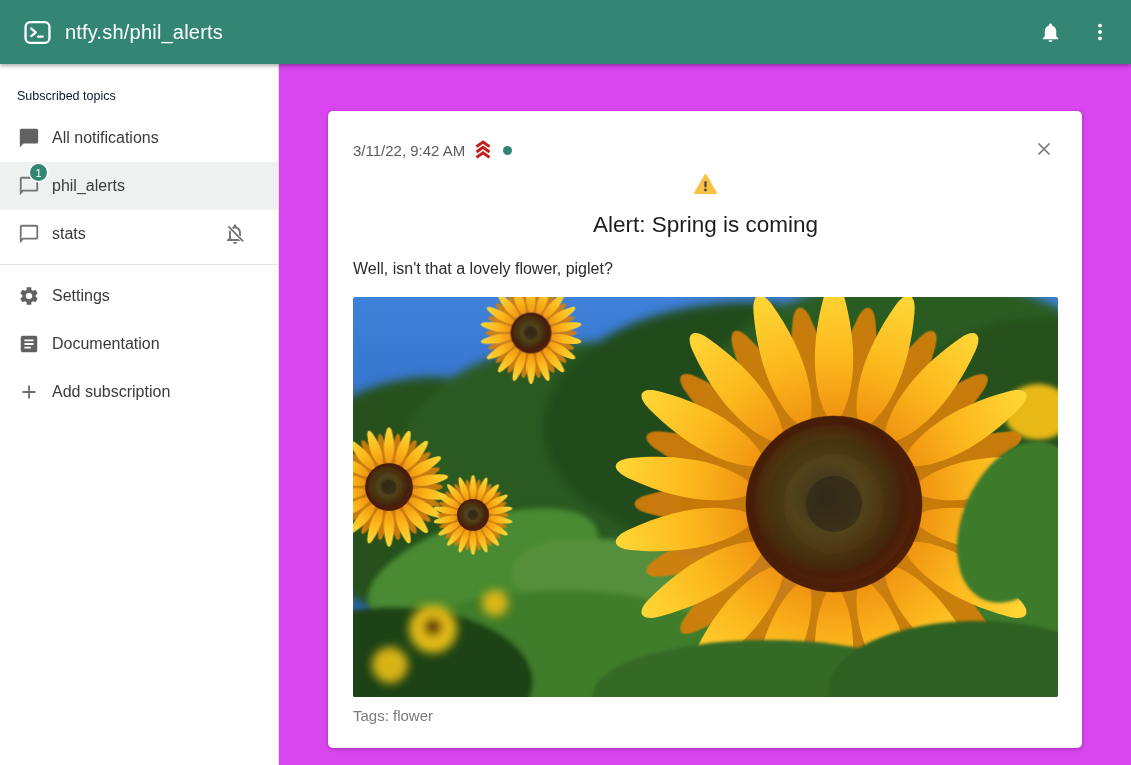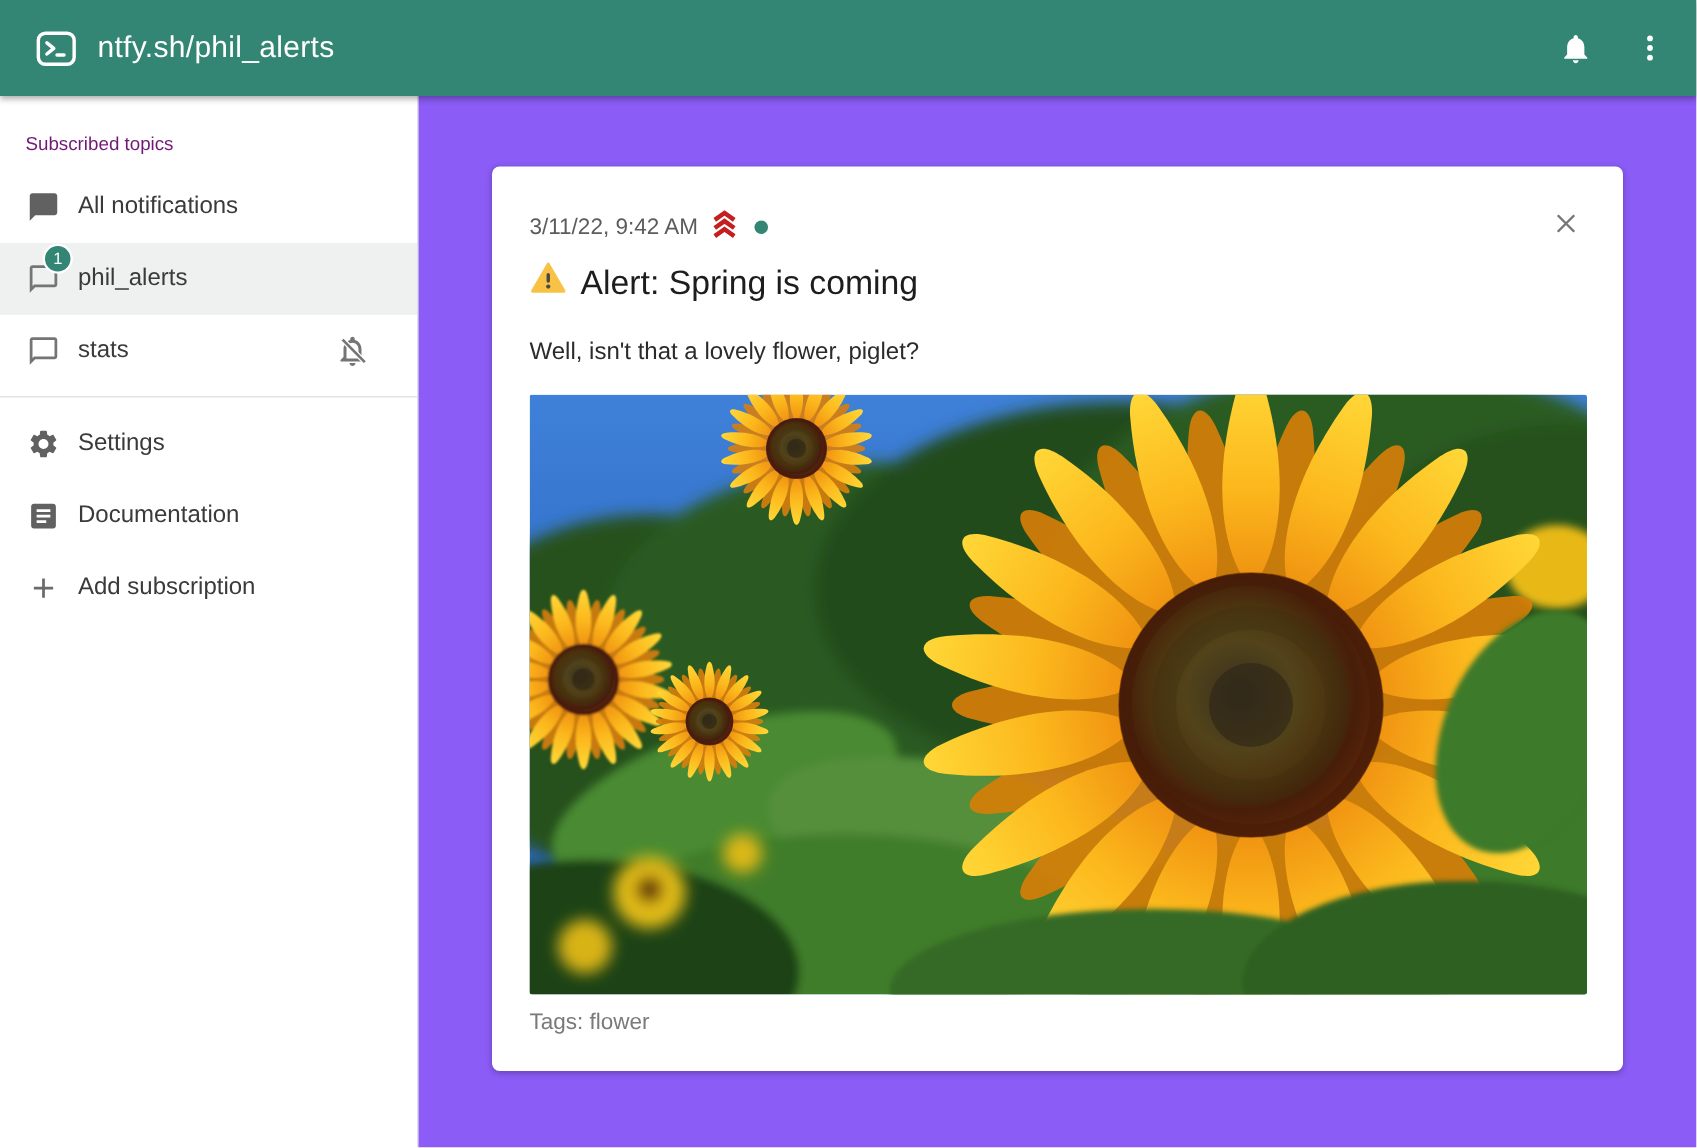--- a/index.html
+++ b/index.html
@@ -13,41 +13,41 @@
   .appbar-title { font-size:20px; font-weight:normal; letter-spacing:.2px; }
   .appbar-actions { margin-left:auto; display:flex; align-items:center; gap:8px; }
   .iconbtn { width:42px; height:42px; border:none; background:transparent; border-radius:50%;
              display:flex; align-items:center; justify-content:center; cursor:pointer; }
 
   
   .shell { flex:1; display:flex; min-height:0; }
 
   
   .sidebar { width:279px; flex:0 0 279px; background:#fff; border-right:1px solid #e0e0e0; padding-top:0; }
-  .subheader { margin:25px 17px 11px; font-size:12.5px; color:#701a75; }
+  .subheader { margin:25px 17px 11px; font-size:12.5px; color:#0f172a; }
   .srow { height:48px; display:flex; align-items:center; padding:0 16px 0 17px; gap:11px;
           font-size:16px; color:#3a3a3a; cursor:pointer; position:relative; }
   .srow.selected { background:#eef1f0; }
   .srow .micon { width:24px; height:24px; flex:0 0 24px; display:flex; align-items:center; justify-content:center; }
   .badge { position:absolute; left:30px; top:2px; min-width:17px; height:17px; border-radius:50%;
            background:#338574; color:#fff; font-size:11px; display:flex; align-items:center;
            justify-content:center; box-shadow:0 0 0 1.5px #fff; }
   .right-icon { position:absolute; right:31px; top:12px; width:24px; height:24px; }
   .divider { border:none; border-top:1px solid #e3e3e3; margin:6px 0 7px; }
 
   
-  .main { flex:1; background:#8b5cf6; min-width:0; }
+  .main { flex:1; background:#d946ef; min-width:0; }
   .card { width:754px; margin:47px auto 0; background:#fff; border-radius:5px;
           box-shadow:0 1px 4px rgba(0,0,0,.28); padding:27px 24px 24px 25px; position:relative; }
   .meta { display:flex; align-items:center; font-size:15px; color:#5c5c5c; }
   .prio { margin-left:7px; }
   .newdot { width:9px; height:9px; border-radius:50%; background:#338574; margin-left:9px; }
   .closebtn { position:absolute; top:25px; right:25px; width:26px; height:26px; border:none; background:transparent;
               cursor:pointer; display:flex; align-items:center; justify-content:center; }
-  .ntitle { margin-top:9px; font-size:22.5px; font-weight:400; color:#1d1d1d; display:flex; align-items:center; gap:9px; }
+  .ntitle { margin-top:9px; font-size:22.5px; font-weight:400; color:#1d1d1d; display:flex; align-items:center; gap:9px;flex-direction:column; }
   .nbody { margin-top:22px; font-size:16px; color:#2b2b2b; }
   .attach { margin-top:19px; width:705px; height:400px; border-radius:2px; overflow:hidden; cursor:pointer; }
   .tags { margin-top:10px; font-size:15px; color:#7a7a7a; }
   .actions { margin-top:22px; display:flex; gap:24px; }
   .abtn { border:none; background:transparent; padding:0; font-family:"Liberation Sans",sans-serif;
           font-size:13.5px; font-weight:bold; letter-spacing:.6px; color:#338574; cursor:pointer; }
 </style>
 </head>
 <body>
 

